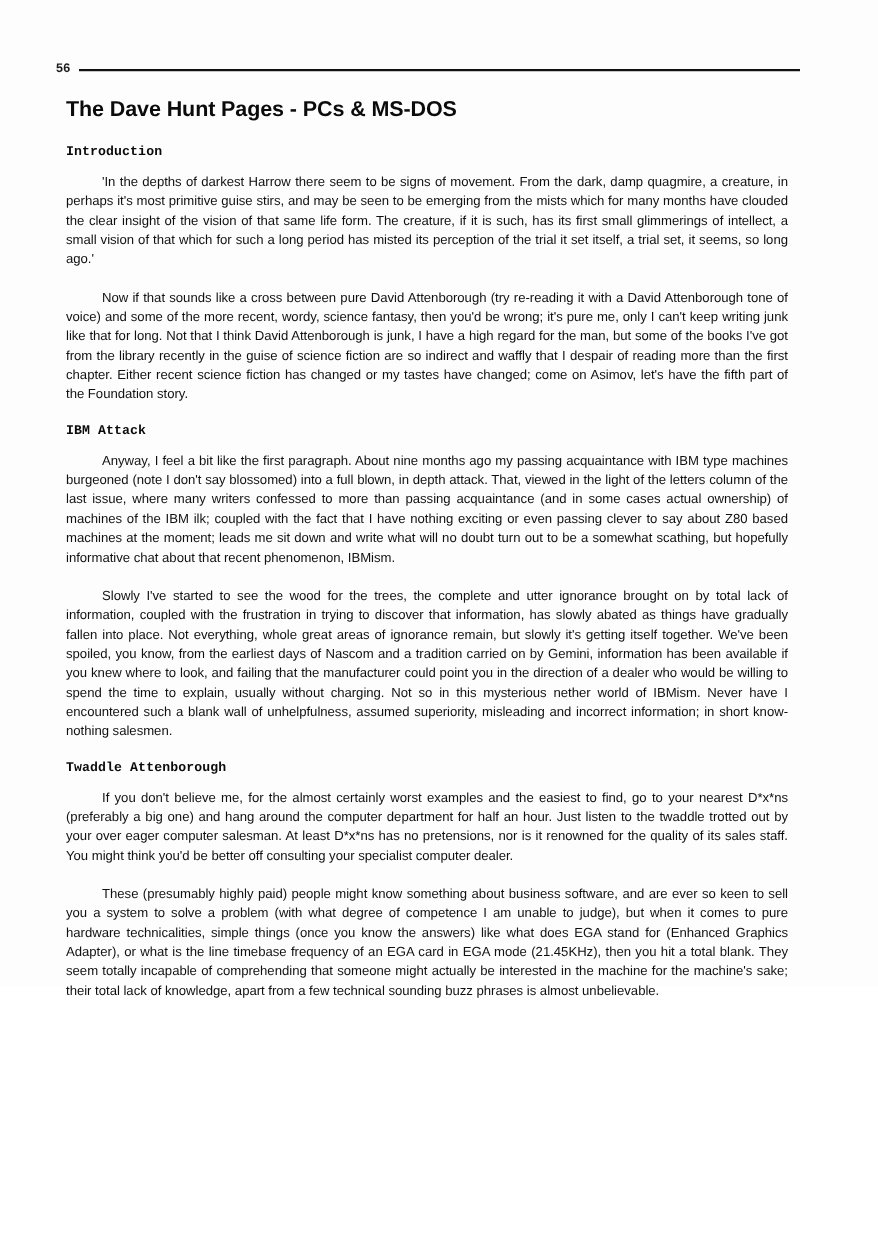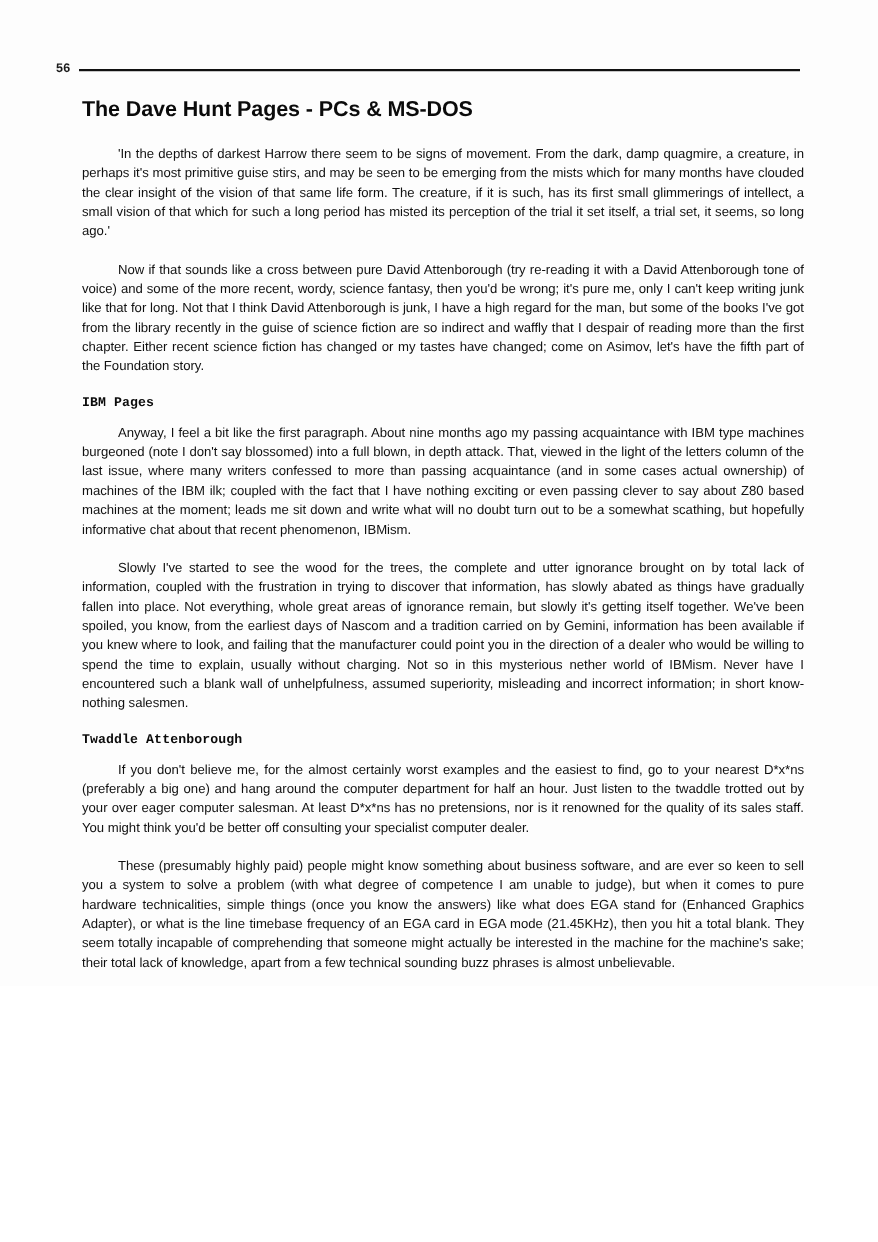--- a/index.html
+++ b/index.html
@@ -51,21 +51,21 @@
     flex: 1 1 auto;
     height: 2px;
     background: #111111;
     margin-top: 3px;
     box-shadow: 0 1px 0 rgba(0,0,0,0.22);
   }
 
   
   .content {
     position: absolute;
-    left: 82px;
+    left: 66px;
     top: 96px;
     width: 722px;
   }
 
   h1.article-title {
     font-family: "Liberation Sans", "DejaVu Sans", sans-serif;
     font-weight: bold;
     font-size: 21.5px;
     line-height: 26px;
     letter-spacing: -0.1px;
@@ -110,24 +110,25 @@
 
   <div class="running-head">
     <span class="folio">56</span>
     <span class="head-rule"></span>
   </div>
 
   <div class="content">
 
     <h1 class="article-title">The Dave Hunt Pages - PCs &amp; MS-DOS</h1>
 
+    <h2 class="section-heading">Introduction</h2>
     <p class="body-par">'In the depths of darkest Harrow there seem to be signs of movement. From the dark, damp quagmire, a creature, in perhaps it's most primitive guise stirs, and may be seen to be emerging from the mists which for many months have clouded the clear insight of the vision of that same life form. The creature, if it is such, has its first small glimmerings of intellect, a small vision of that which for such a long period has misted its perception of the trial it set itself, a trial set, it seems, so long ago.'</p>
     <p class="body-par">Now if that sounds like a cross between pure David Attenborough (try re-reading it with a David Attenborough tone of voice) and some of the more recent, wordy, science fantasy, then you'd be wrong; it's pure me, only I can't keep writing junk like that for long. Not that I think David Attenborough is junk, I have a high regard for the man, but some of the books I've got from the library recently in the guise of science fiction are so indirect and waffly that I despair of reading more than the first chapter. Either recent science fiction has changed or my tastes have changed; come on Asimov, let's have the fifth part of the Foundation story.</p>
 
-    <h2 class="section-heading sec-gap-2">IBM Pages</h2>
+    <h2 class="section-heading sec-gap-2">IBM Attack</h2>
     <p class="body-par">Anyway, I feel a bit like the first paragraph. About nine months ago my passing acquaintance with IBM type machines burgeoned (note I don't say blossomed) into a full blown, in depth attack. That, viewed in the light of the letters column of the last issue, where many writers confessed to more than passing acquaintance (and in some cases actual ownership) of machines of the IBM ilk; coupled with the fact that I have nothing exciting or even passing clever to say about Z80 based machines at the moment; leads me sit down and write what will no doubt turn out to be a somewhat scathing, but hopefully informative chat about that recent phenomenon, IBMism.</p>
     <p class="body-par">Slowly I've started to see the wood for the trees, the complete and utter ignorance brought on by total lack of information, coupled with the frustration in trying to discover that information, has slowly abated as things have gradually fallen into place. Not everything, whole great areas of ignorance remain, but slowly it's getting itself together. We've been spoiled, you know, from the earliest days of Nascom and a tradition carried on by Gemini, information has been available if you knew where to look, and failing that the manufacturer could point you in the direction of a dealer who would be willing to spend the time to explain, usually without charging. Not so in this mysterious nether world of IBMism. Never have I encountered such a blank wall of unhelpfulness, assumed superiority, misleading and incorrect information; in short know-nothing salesmen.</p>
 
     <h2 class="section-heading sec-gap-2">Twaddle Attenborough</h2>
     <p class="body-par">If you don't believe me, for the almost certainly worst examples and the easiest to find, go to your nearest D*x*ns (preferably a big one) and hang around the computer department for half an hour. Just listen to the twaddle trotted out by your over eager computer salesman. At least D*x*ns has no pretensions, nor is it renowned for the quality of its sales staff. You might think you'd be better off consulting your specialist computer dealer.</p>
     <p class="body-par">These (presumably highly paid) people might know something about business software, and are ever so keen to sell you a system to solve a problem (with what degree of competence I am unable to judge), but when it comes to pure hardware technicalities, simple things (once you know the answers) like what does EGA stand for (Enhanced Graphics Adapter), or what is the line timebase frequency of an EGA card in EGA mode (21.45KHz), then you hit a total blank. They seem totally incapable of comprehending that someone might actually be interested in the machine for the machine's sake; their total lack of knowledge, apart from a few technical sounding buzz phrases is almost unbelievable.</p>
 
   </div>
 </div>
 

